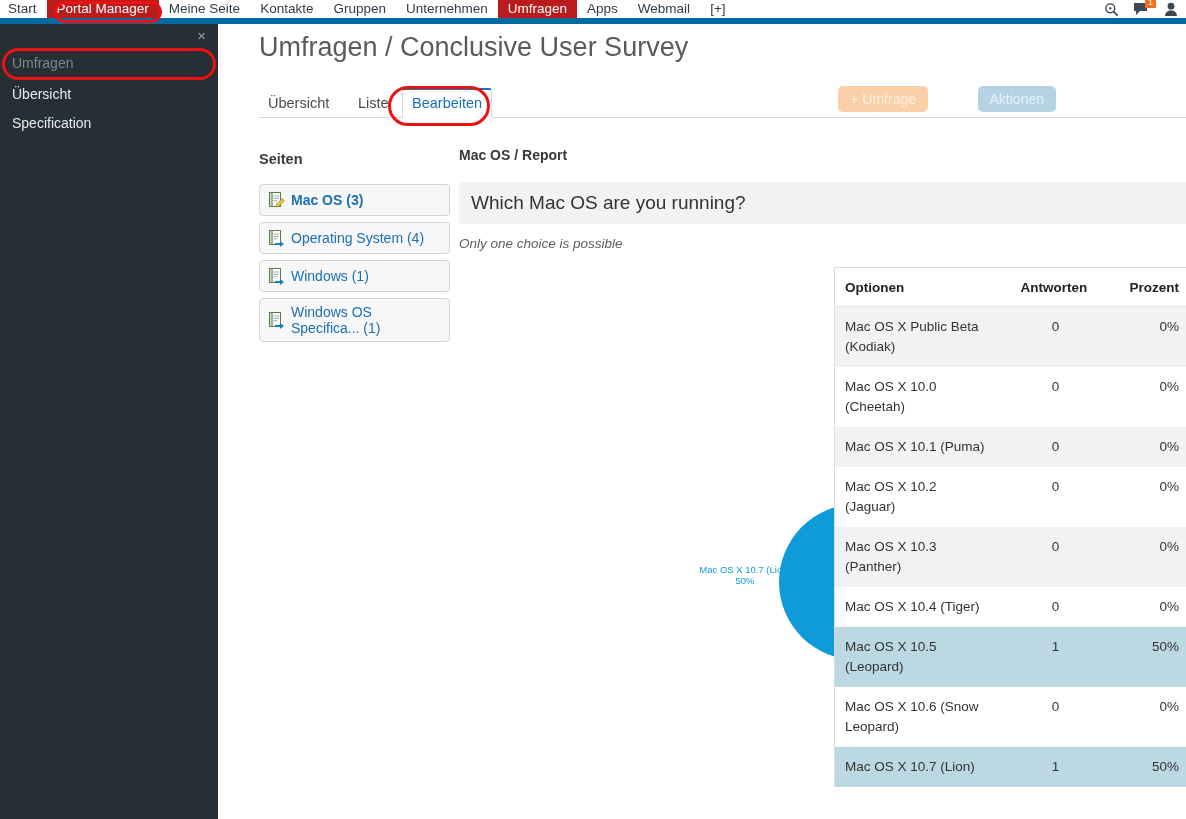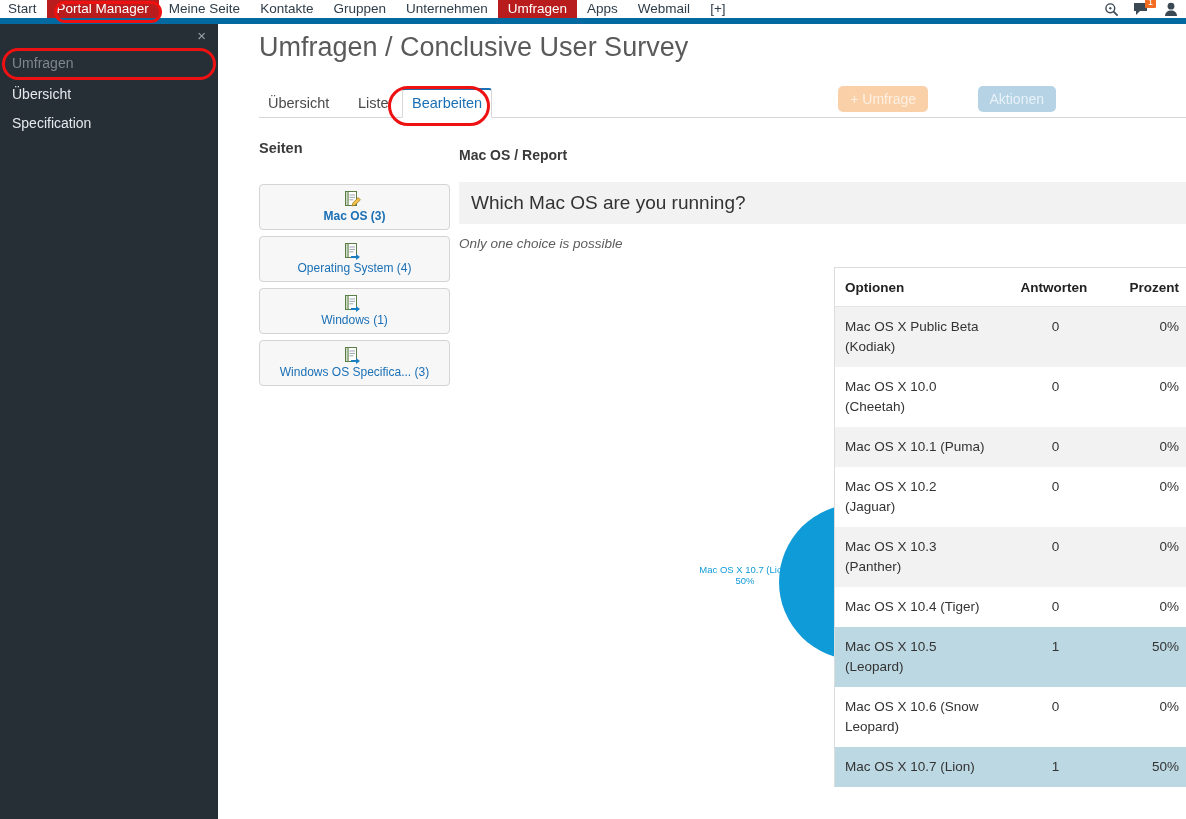--- a/index.html
+++ b/index.html
@@ -151,21 +151,21 @@
   }
   #btn-aktionen {
     right: 0px;
     background: #b5d3e4;
     color: #e8f2f8;
   }
 
   
   #seiten-head {
     position: absolute;
-    left: 41px; top: 116px;
+    left: 41px; top: 127px;
     font-size: 14.5px;
     font-weight: bold;
     color: #3a3a3a;
   }
   #seiten-list {
     position: absolute;
     left: 41px; top: 160px;
     width: 191px;
   }
   .page-item {
@@ -173,24 +173,23 @@
     width: 191px;
     min-height: 32px;
     margin-bottom: 6px;
     border: 1px solid #d4d4d4;
     border-radius: 4px;
     background: #f7f7f7;
     display: flex;
     align-items: center;
     padding: 5px 7px;
     cursor: pointer;
-    font-size: 12px;
+    font-size: 14px;
     color: #1a6fb5;
     line-height: 16px;
-    flex-direction: column;
   }
   .page-item.active > .page-label { font-weight: bold; color: #1a6fb5; }
   .page-icon { width: 18px; height: 18px; flex: 0 0 18px; margin-right: 6px; }
   .page-label { flex: 1; }
 
   
   #report-head {
     position: absolute;
     left: 241px; top: 123px;
     font-size: 14px;
@@ -402,21 +401,21 @@
       <span class="page-icon">
         <svg width="18" height="18" viewBox="0 0 18 18">
           <rect x="2.5" y="1.5" width="11" height="14" fill="#ffffff" stroke="#5b7d46" stroke-width="1"></rect>
           <rect x="2.5" y="1.5" width="2.6" height="14" fill="#cfdcc6" stroke="#5b7d46" stroke-width="1"></rect>
           <line x1="6.4" y1="5" x2="12" y2="5" stroke="#9aa6b0" stroke-width="1"></line>
           <line x1="6.4" y1="7.4" x2="12" y2="7.4" stroke="#9aa6b0" stroke-width="1"></line>
           <line x1="6.4" y1="9.8" x2="10.4" y2="9.8" stroke="#9aa6b0" stroke-width="1"></line>
           <path d="M8 14 h5 v-2 l4 3 l-4 3 v-2 h-5 z" fill="#1a7fc1"></path>
         </svg>
       </span>
-      <span class="page-label">Windows OS Specifica... (3)</span>
+      <span class="page-label">Windows OS Specifica... (1)</span>
     </div>
   </div>
 
   <div id="report-head">Mac OS / Report</div>
   <div id="question-bar">
     <span>Which Mac OS are you running?</span>
   </div>
   <div id="question-note">Only one choice is possible</div>
 
   <div id="pie-wrap">

